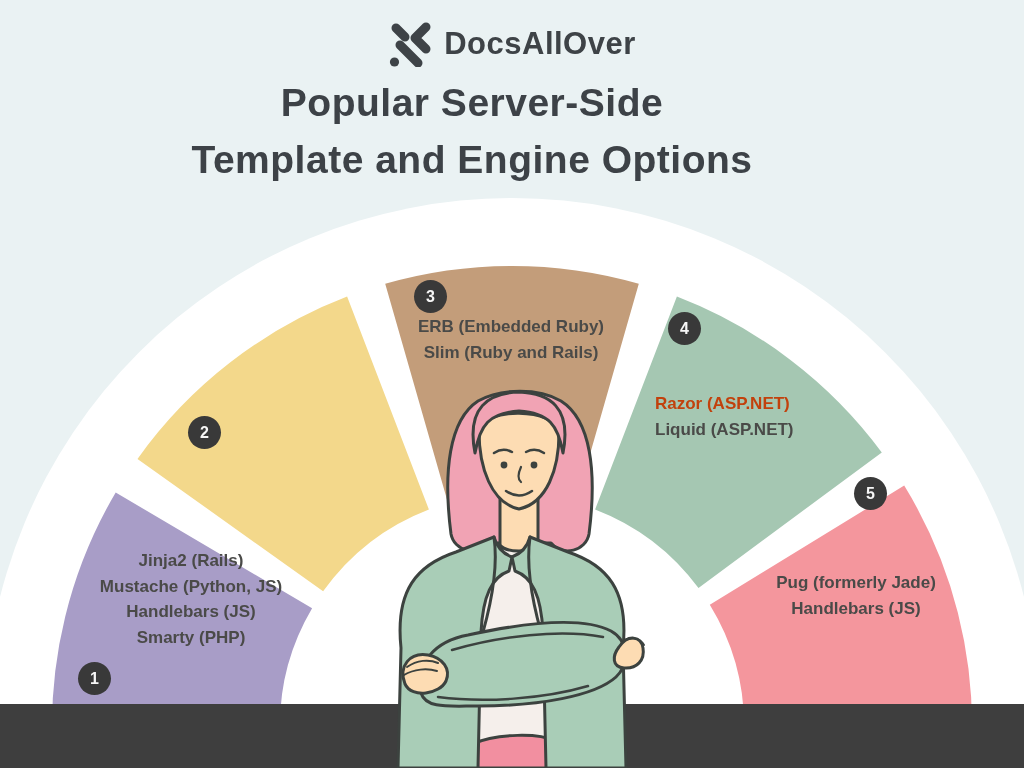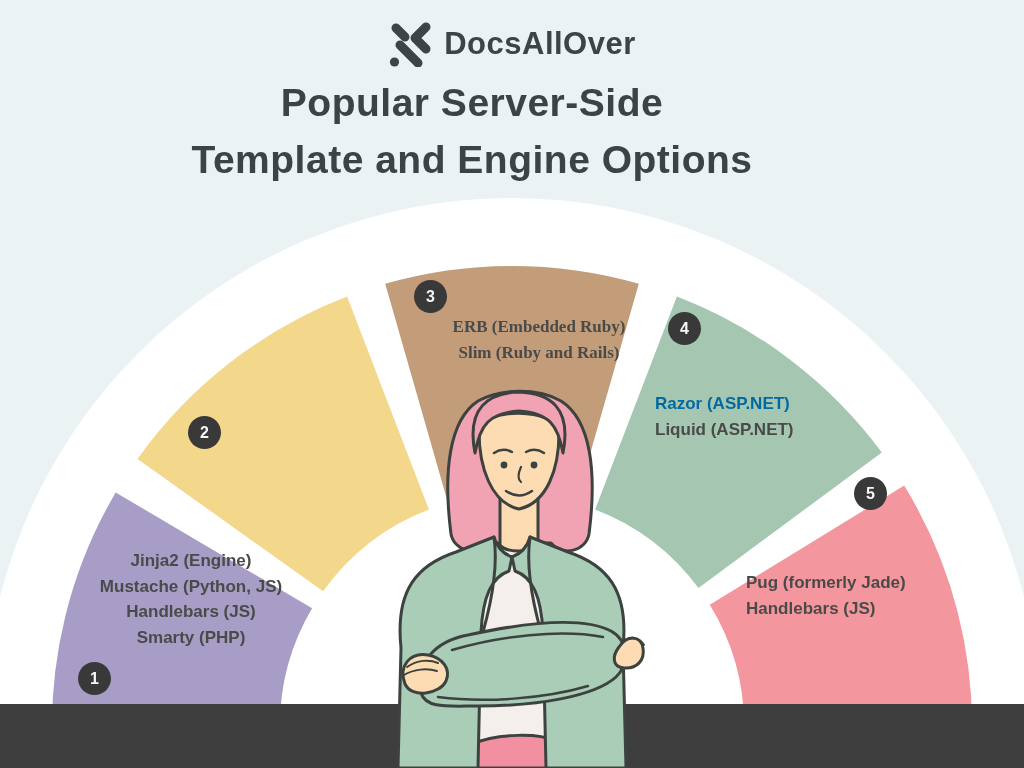--- a/index.html
+++ b/index.html
@@ -14,24 +14,24 @@
   #logo-text{font-size:31px;font-weight:700;color:#3e4347;letter-spacing:.5px;}
   #title-block{left:0;top:74px;width:944px;text-align:center;z-index:5;
     font-size:39px;font-weight:700;color:#3d4247;line-height:57px;letter-spacing:.5px;}
   
   #fan{left:0;top:0;z-index:1;}
   
   .seg-label{z-index:3;font-size:17px;font-weight:700;color:#4a4a48;line-height:25.5px;}
   .seg-label.center{text-align:center;}
   #label-1{left:85px;top:548px;width:212px;}
   #label-2{left:212px;top:384px;width:212px;}
-  #label-3{left:416px;top:314px;width:246px;font-family:Liberation Serif, serif;}
+  #label-3{left:388px;top:314px;width:246px;}
   #label-4{left:655px;top:391px;width:220px;text-align:left;}
-  #label-4 .seg-line:first-child{color:#0369a1;}
-  #label-5{left:746px;top:570px;width:220px;text-align:left;}
+  #label-4 .seg-line:first-child{color:#c2410c;}
+  #label-5{left:746px;top:570px;width:220px;text-align:center;}
   
   .badge{z-index:3;width:33px;height:33px;border-radius:50%;background:#393939;
     color:#f6f6f6;font-size:16px;font-weight:700;display:flex;align-items:center;justify-content:center;}
   #badge-1{left:78px;top:662px;}
   #badge-2{left:188px;top:416px;}
   #badge-3{left:414px;top:280px;}
   #badge-4{left:668px;top:312px;}
   #badge-5{left:854px;top:477px;}
   
   #bottom-bar{left:0;top:704px;width:1024px;height:64px;background:#3e3e3e;z-index:4;}
@@ -63,21 +63,21 @@
   <svg class="abs" id="fan" width="1024" height="768" viewBox="0 0 1024 768">
     <circle cx="512" cy="726" r="528" fill="#ffffff"></circle>
     <path d="M52.6,750.1 A460,460 0 0 1 115.7,492.5 L312.1,608.3 A232,232 0 0 0 280.3,738.1 Z" fill="#a89dc7"></path>
     <path d="M137.5,458.9 A460,460 0 0 1 347.1,296.6 L428.9,509.4 A232,232 0 0 0 323.1,591.3 Z" fill="#f3d88b"></path>
     <path d="M385.2,283.8 A460,460 0 0 1 638.8,283.8 L576.0,503.0 A232,232 0 0 0 448.0,503.0 Z" fill="#c39d7a"></path>
     <path d="M676.9,296.6 A460,460 0 0 1 881.8,452.4 L698.5,588.0 A232,232 0 0 0 595.1,509.4 Z" fill="#a5c7b2"></path>
     <path d="M904.2,485.6 A460,460 0 0 1 971.4,750.1 L743.7,738.1 A232,232 0 0 0 709.8,604.8 Z" fill="#f4969d"></path>
   </svg>
 
   <div class="abs seg-label center" id="label-1">
-      <div class="seg-line">Jinja2 (Engine)</div>
+      <div class="seg-line">Jinja2 (Rails)</div>
       <div class="seg-line">Mustache (Python, JS)</div>
       <div class="seg-line">Handlebars (JS)</div>
       <div class="seg-line">Smarty (PHP)</div>
     </div>
   <div class="abs seg-label center" id="label-3">
       <div class="seg-line">ERB (Embedded Ruby)</div>
       <div class="seg-line">Slim (Ruby and Rails)</div>
     </div>
   <div class="abs seg-label" id="label-4">
       <div class="seg-line">Razor (ASP.NET)</div>

